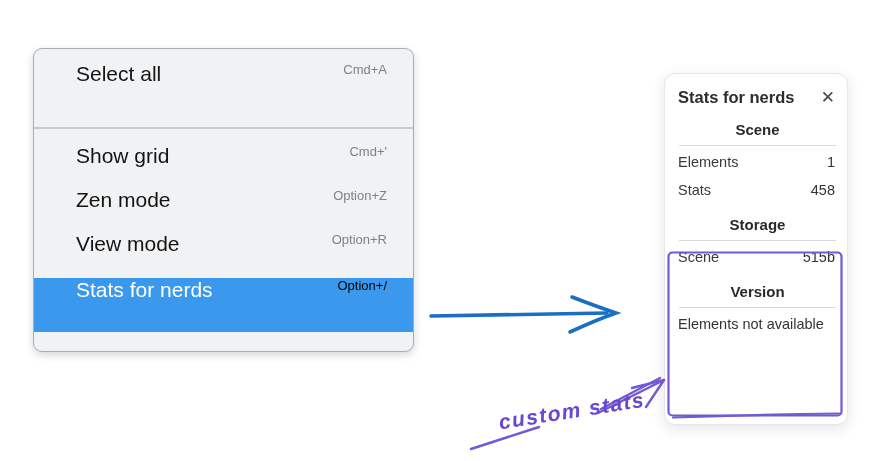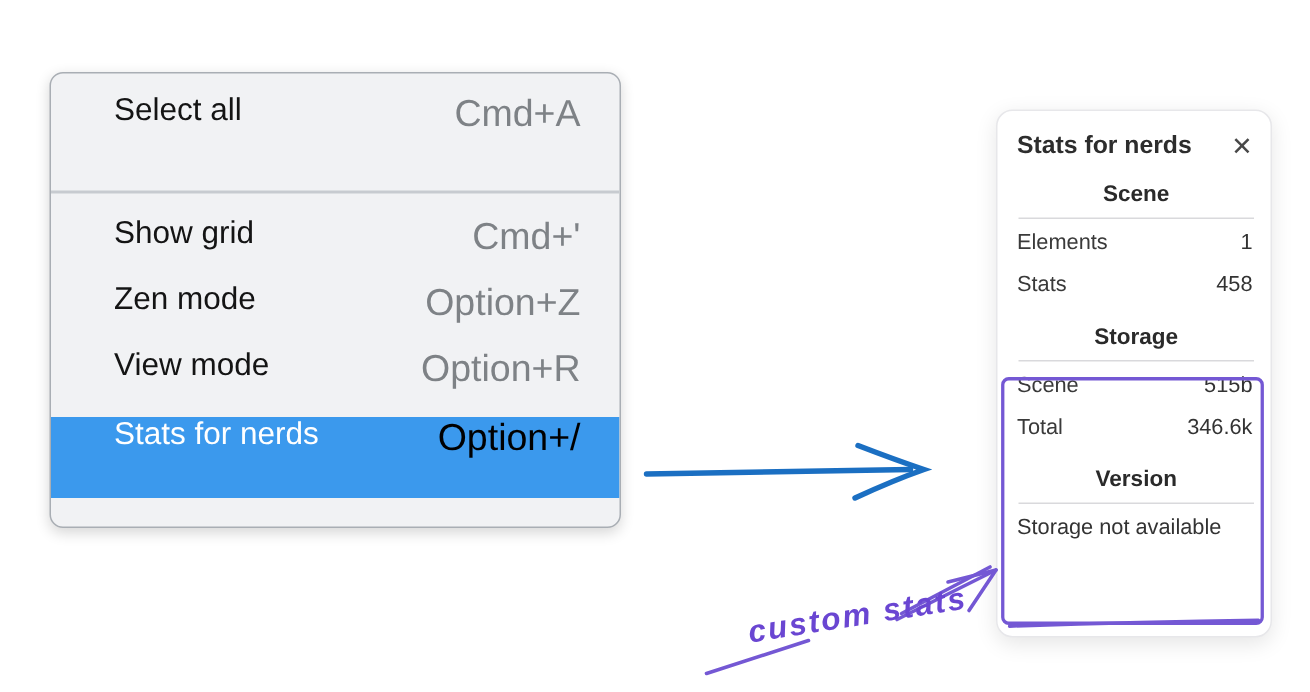--- a/index.html
+++ b/index.html
@@ -18,21 +18,21 @@
   .menu-group-1{padding:13px 0 17px 0;}
   .menu-group-2{padding:15px 0 17px 0;}
   .menu-divider{height:2px;background:#c7cbd0;}
   .mi{
     display:flex;justify-content:space-between;align-items:flex-start;
     padding:0 26px 0 42px;height:44px;cursor:default;
   }
   .mi.first{height:48px;}
   .mi.last-plain{height:46px;gap:48px;}
   .mi .lbl{color:#141414;}
-  .mi .sc{color:#7e8286;font-size:25px;}
+  .mi .sc{color:#7e8286;font-size:13px;}
   .mi.hl{background:#3b99ed;height:54px;}
   .mi.hl .lbl{color:#ffffff;}
   .mi.hl .sc{color:#000000;}
 
   
   .panel{
     position:absolute;left:664px;top:73px;width:184px;height:352px;
     background:#ffffff;border:1px solid #e7e7ea;border-radius:11px;
     box-shadow:0 4px 14px rgba(0,0,0,.10);
     box-sizing:border-box;padding:12px 10px 10px 13px;
@@ -114,30 +114,26 @@
       </div>
     </div>
 
     <div>
       <div class="sec-heading">Storage</div>
       <hr class="sec-rule">
       <div class="stat-row">
         <span class="stat-label">Scene</span>
         <span class="stat-value">515b</span>
       </div>
-      <div class="stat-row">
-        <span class="stat-label">Total</span>
-        <span class="stat-value">346.6k</span>
-      </div>
     </div>
 
     <div>
       <div class="sec-heading">Version</div>
       <hr class="sec-rule">
-      <div class="stat-note">Storage not available</div>
+      <div class="stat-note">Elements not available</div>
     </div>
   </div>
 
   <svg class="overlay" viewBox="0 0 873 461">
 
     <g stroke="#1b6fc2" stroke-width="3.6" fill="none" stroke-linecap="round">
       <path d="M431 316 L607 313"></path>
       <path d="M572 297 Q598 307 616 313 Q596 320 570 332"></path>
     </g>
 

